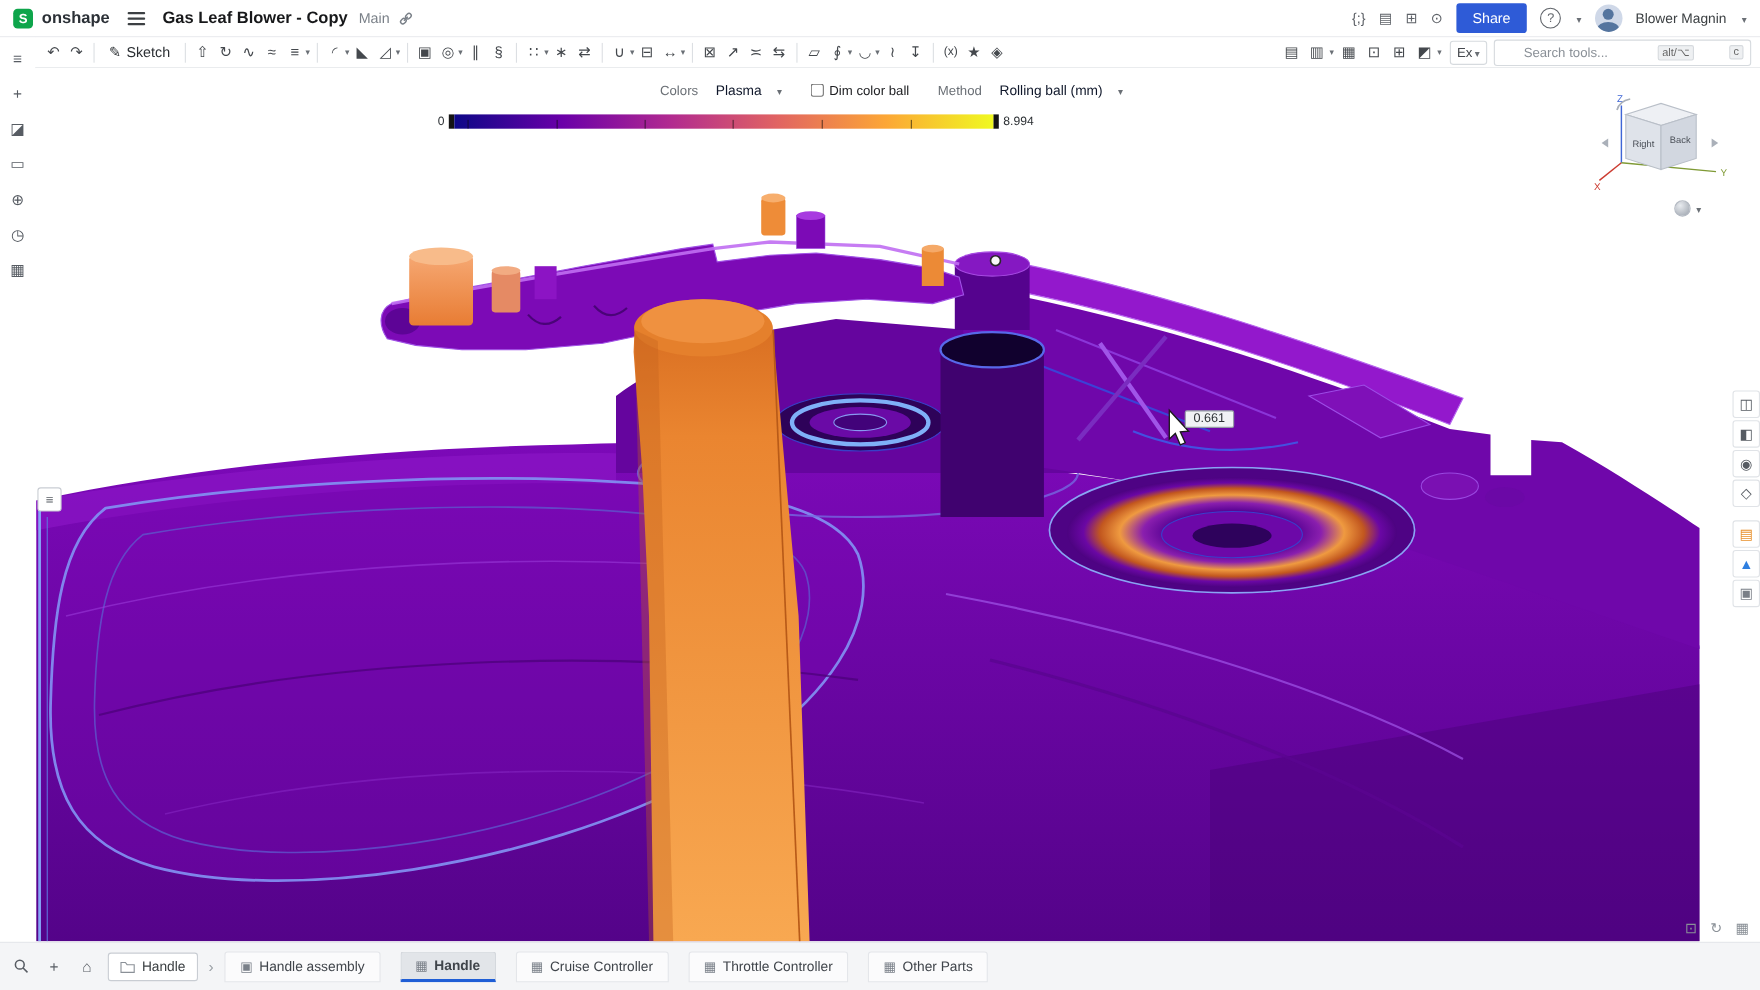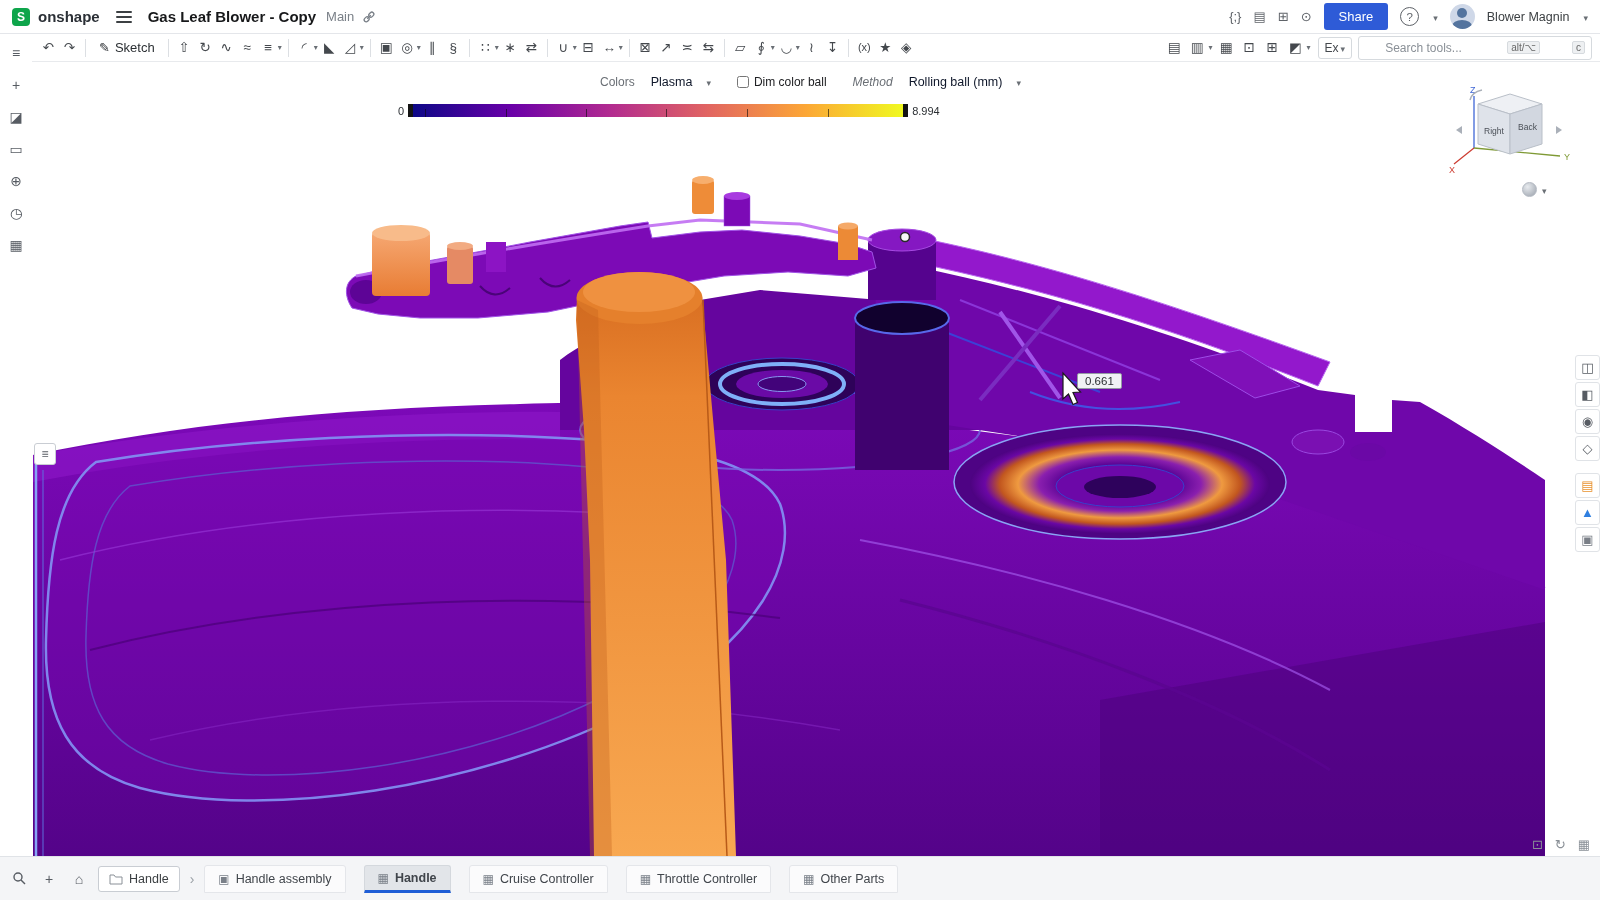--- a/index.html
+++ b/index.html
@@ -51,21 +51,21 @@
   
   .viewport { position:relative; flex:1; background:#fff; overflow:hidden; }
   svg.scene { position:absolute; left:0; top:0; }
 
   .analysis-bar { position:absolute; left:568px; top:11px; display:flex; align-items:center; gap:12px; font-size:12px; color:#202124; z-index:5; }
   .abar-label { color:#6a6f75; }
   .abar-select { display:inline-flex; align-items:center; font-size:12.5px; color:#0f172a; cursor:pointer; padding:2px 4px; }
   .abar-select .caret::after { margin-left:14px; }
   .dimwrap { display:flex; align-items:center; gap:5px; margin-left:10px; }
   .dimwrap input { width:12px; height:12px; margin:0; }
-  .method-label { margin-left:14px; color:#6a6f75;font-style:italic; }
+  .method-label { margin-left:14px; color:#6a6f75; }
 
   .legend { position:absolute; left:366px; top:42px; width:560px; z-index:5; }
   .legend-row { display:flex; align-items:center; gap:4px; }
   .legend-min, .legend-max { font-size:11px; color:#2b2f33; }
   .legend-bar { position:relative; width:500px; height:13px; display:flex; cursor:pointer; }
   .legend-cap { width:5px; background:#141414; }
   .legend-grad { flex:1; position:relative;
     background:linear-gradient(90deg,#0d0887 0%,#6a00a8 20%,#b12a90 40%,#e16462 60%,#fca636 80%,#f0f921 100%); }
   .tickmark { position:absolute; top:5px; bottom:0; width:1px; background:rgba(10,10,10,.6); }
   .legend-ticks { position:relative; width:500px; height:16px; margin:7px 0 0 14px; }

